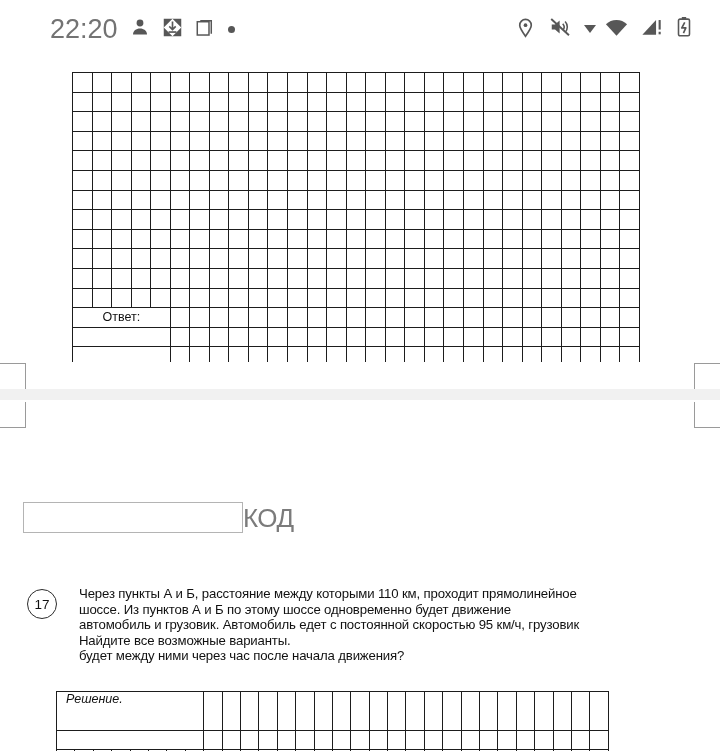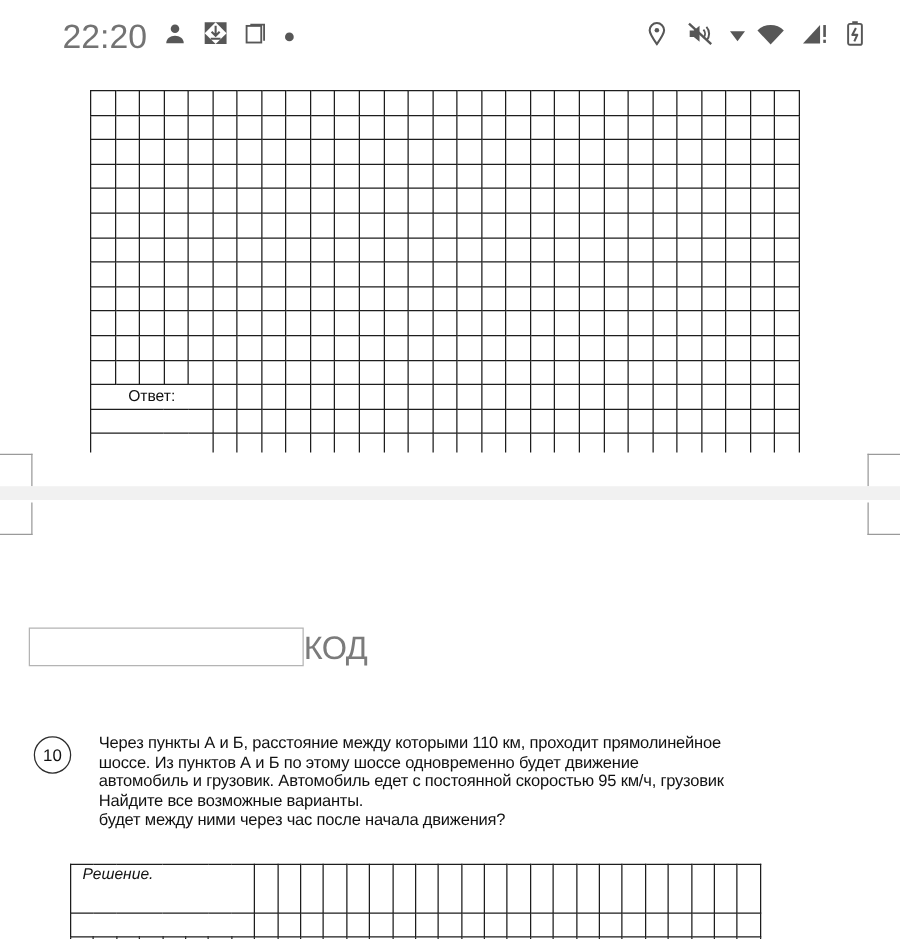--- a/index.html
+++ b/index.html
@@ -697,21 +697,21 @@
   </div>
 
   <div id="page-two">
 
     <div id="doc-header">
       <div id="kod-box"></div>
       <span id="kod-label">КОД</span>
     </div>
 
     <div id="question-block">
-      <div id="q-number">10</div>
+      <div id="q-number">17</div>
       <div id="q-text">
           <span class="ln">Через пункты А и Б, расстояние между которыми 110 км, проходит прямолинейное</span>
           <span class="ln">шоссе. Из пунктов А и Б по этому шоссе одновременно будет движение</span>
           <span class="ln">автомобиль и грузовик. Автомобиль едет с постоянной скоростью 95 км/ч, грузовик</span>
           <span class="ln">Найдите все возможные варианты.</span>
           <span class="ln">будет между ними через час после начала движения?</span>
         </div>
 
       <table id="grid-bottom">
         <tbody>

